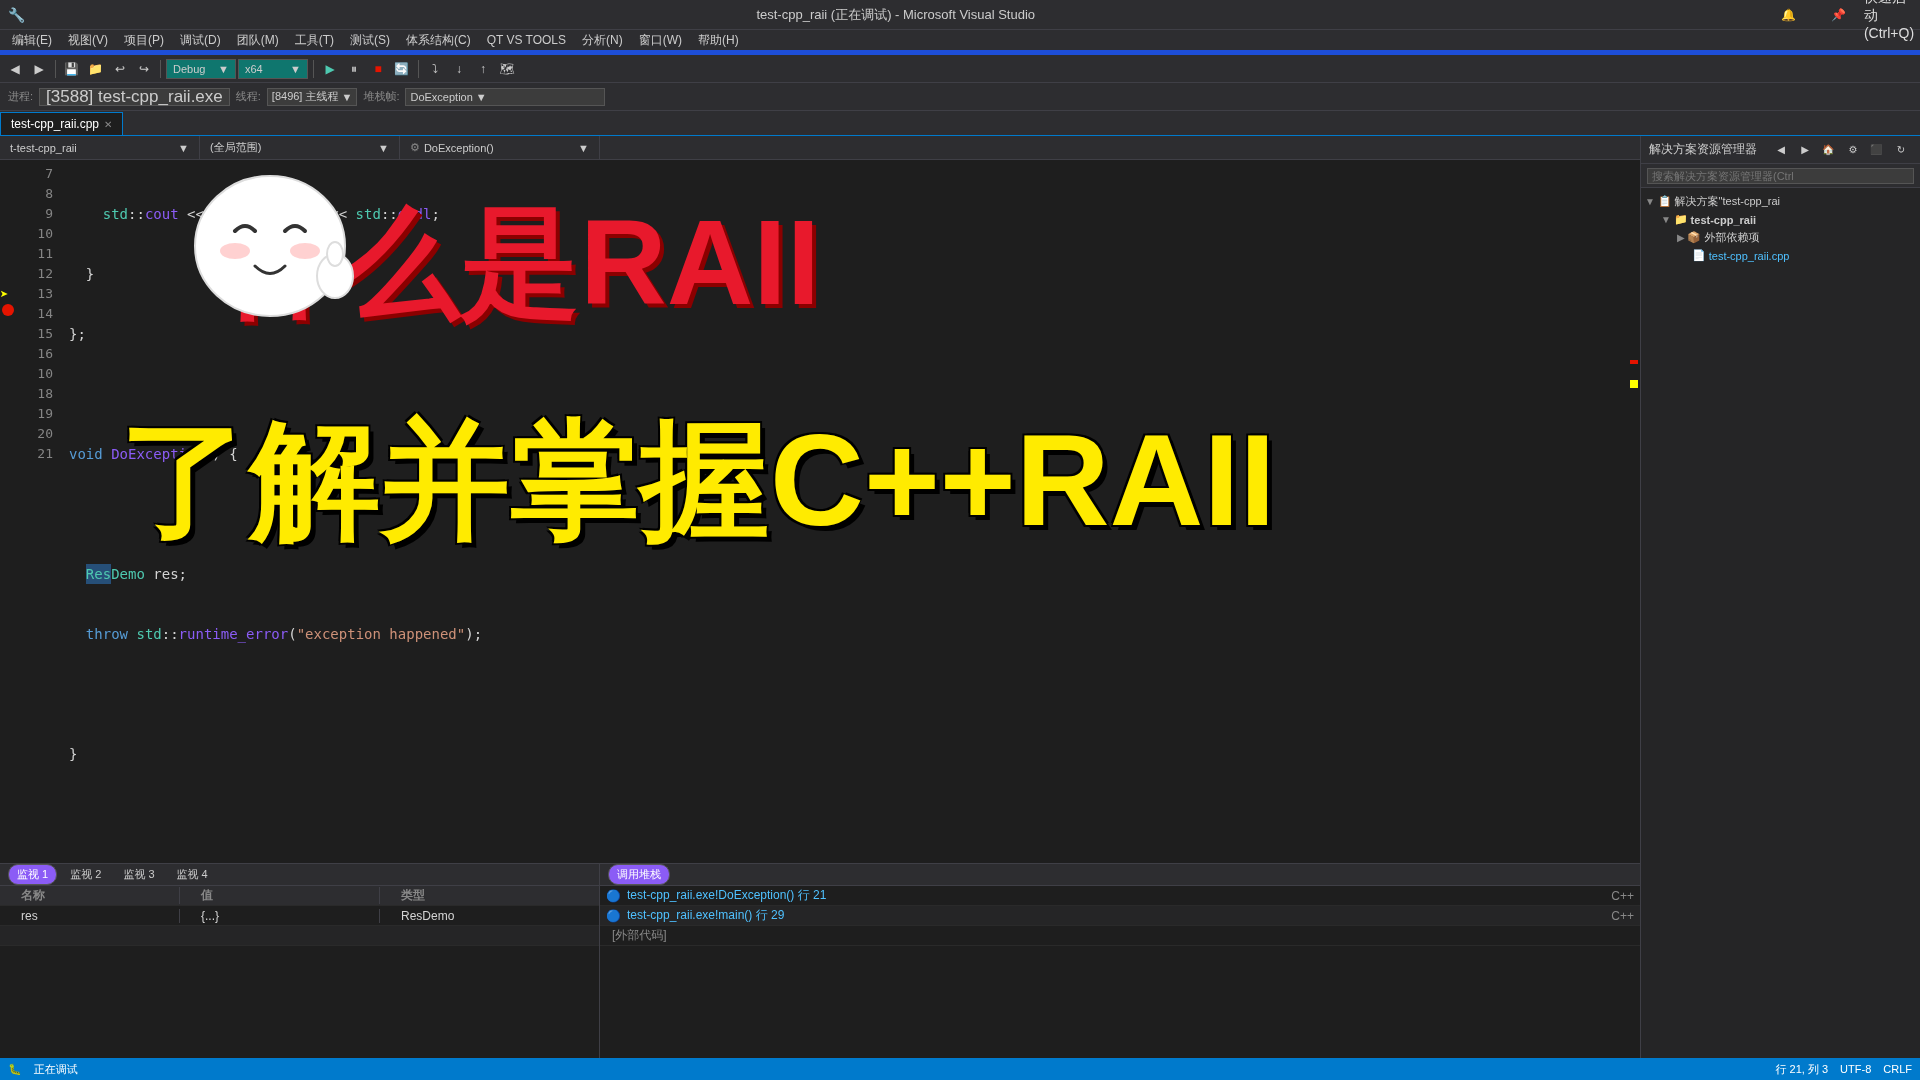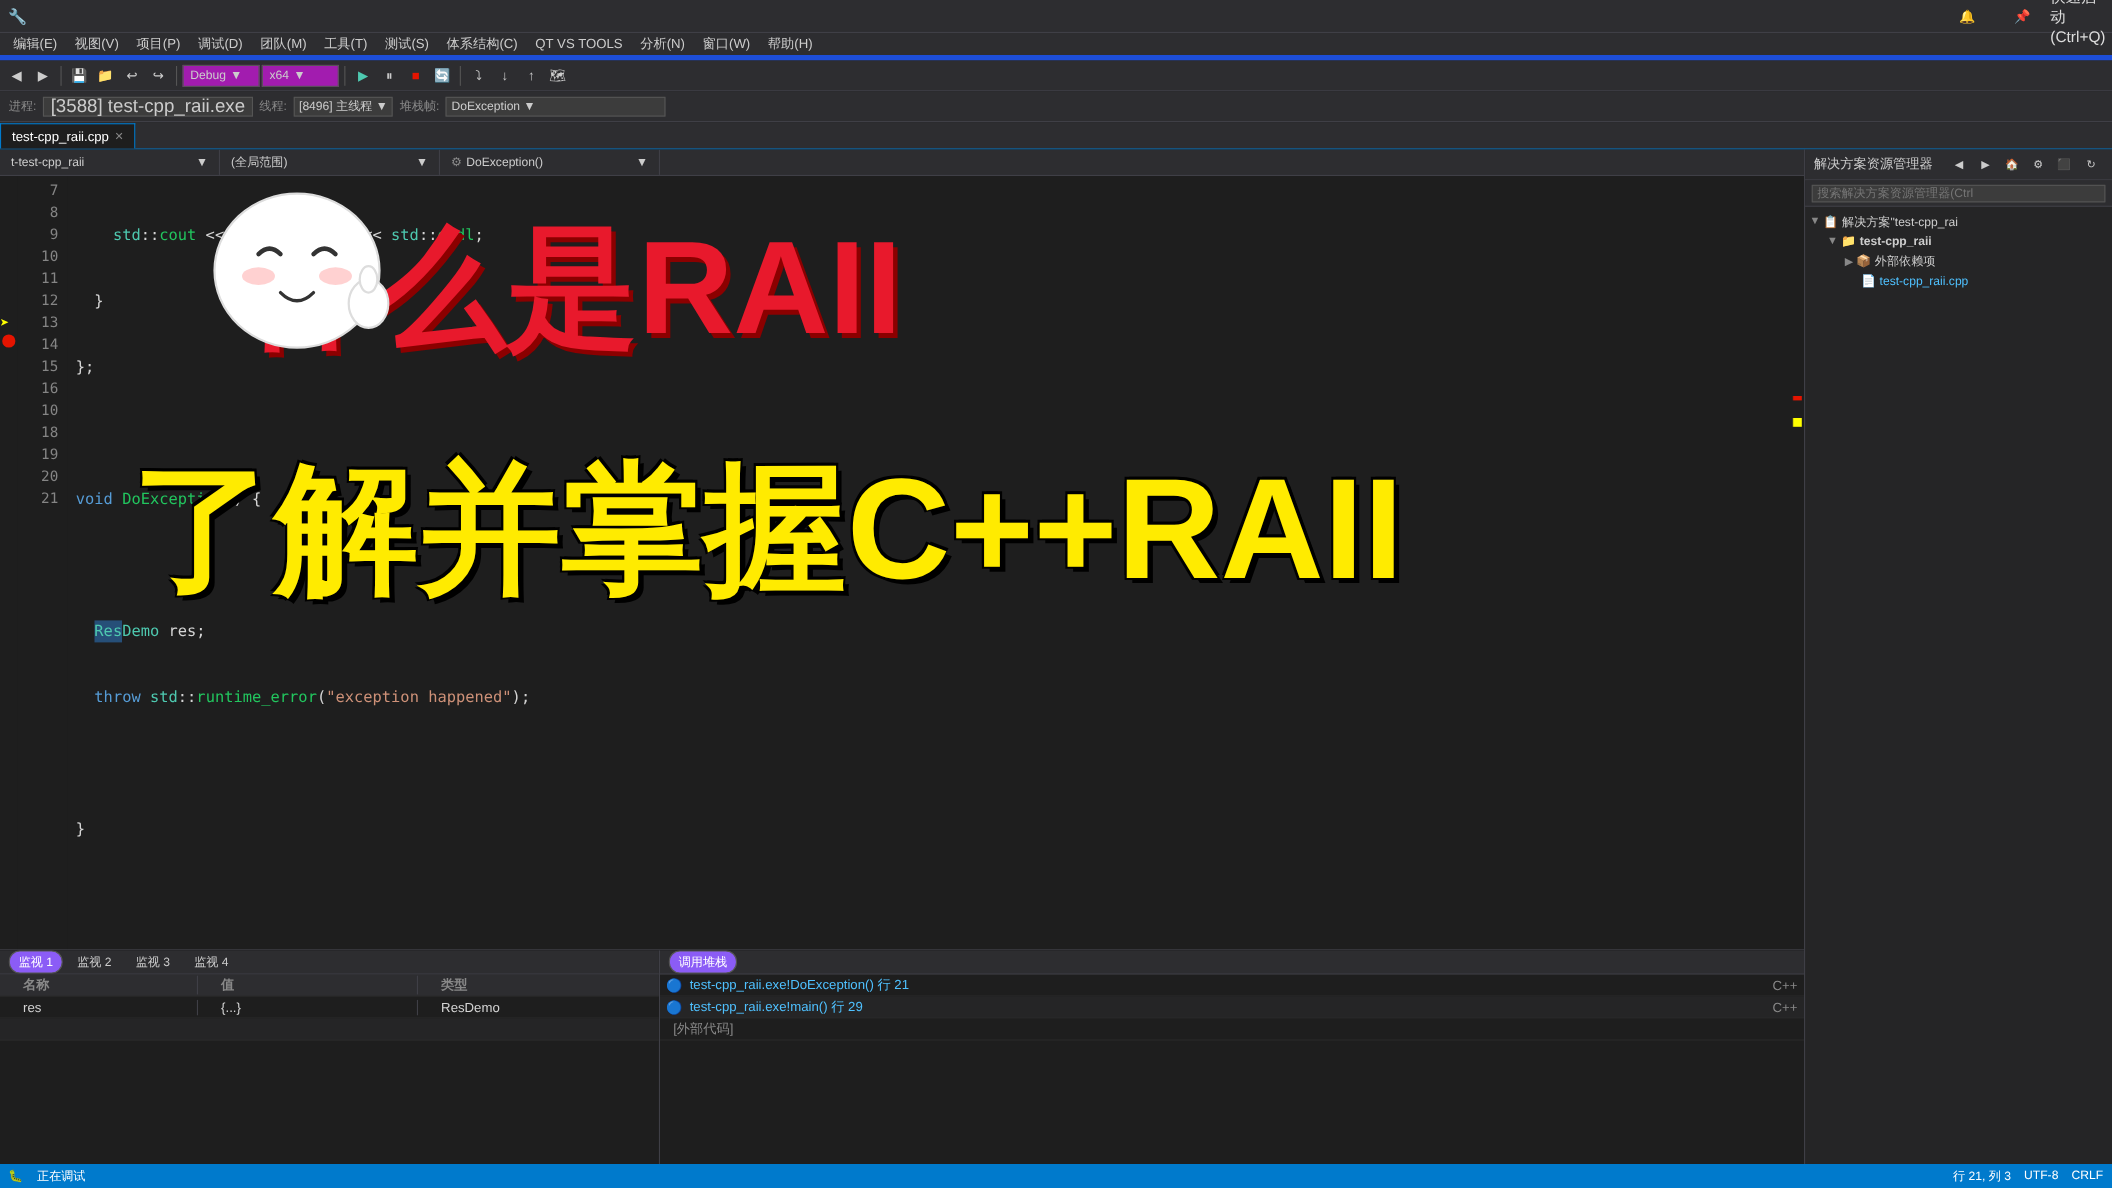--- a/index.html
+++ b/index.html
@@ -56,24 +56,24 @@
     }
     .toolbar-btn {
       width: 22px; height: 22px;
       display: flex; align-items: center; justify-content: center;
       color: #ccc; font-size: 12px; cursor: pointer;
       background: transparent; border: none;
     }
     .toolbar-sep { width: 1px; height: 18px; background: #555; margin: 0 3px; }
     .toolbar-dropdown {
       height: 20px; padding: 0 6px;
-      background: #a21caf; border: 1px solid #555;
+      background: #0f766e; border: 1px solid #555;
       color: #ccc; font-size: 11px;
       display: flex; align-items: center; gap: 4px;
-      cursor: pointer; min-width: 70px;
+      cursor: pointer; min-width: 70px; justify-content: space-between;
     }
 
     
     .debug-bar {
       background: #2d2d30;
       height: 28px;
       display: flex;
       align-items: center;
       padding: 0 8px;
       gap: 6px;
@@ -170,21 +170,21 @@
       flex-shrink: 0;
     }
     .code-content {
       flex: 1;
       padding: 4px 8px;
       overflow: auto;
       white-space: pre;
     }
     .line { height: 20px; display: flex; align-items: center; }
     .kw { color: #569cd6; }
-    .fn { color: #22c55e; }
+    .fn { color: #8b5cf6; }
     .str { color: #ce9178; }
     .cls { color: #4ec9b0; }
     .selected-text { background: #264f78; }
 
     
     .gutter {
       width: 16px;
       background: #1e1e1e;
       position: relative;
       flex-shrink: 0;
@@ -409,20 +409,21 @@
       background: #ffff00;
     }
   </style>
 </head>
 <body>
 
 <div class="title-bar">
   <div style="display:flex;align-items:center;gap:6px;">
     <span style="font-size:14px;">🔧</span>
   </div>
+  <div class="title-bar-title">test-cpp_raii (正在调试) - Microsoft Visual Studio</div>
   <div class="title-bar-icons">
     <div class="title-bar-icon">🔔</div>
     <div class="title-bar-icon">📌</div>
     <div class="title-bar-icon" style="font-size:14px;color:#ddd;">快速启动 (Ctrl+Q)</div>
   </div>
 </div>
 
 <div class="menu-bar">
   <span class="menu-item">编辑(E)</span>
   <span class="menu-item">视图(V)</span>

